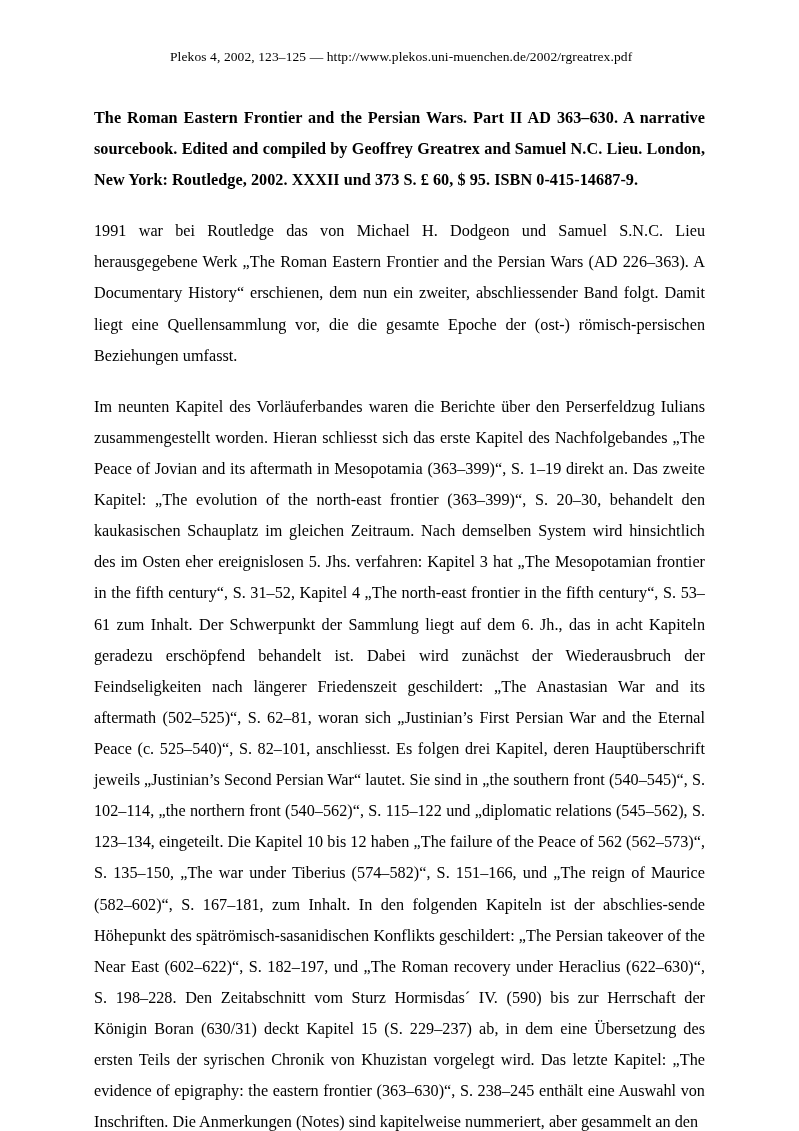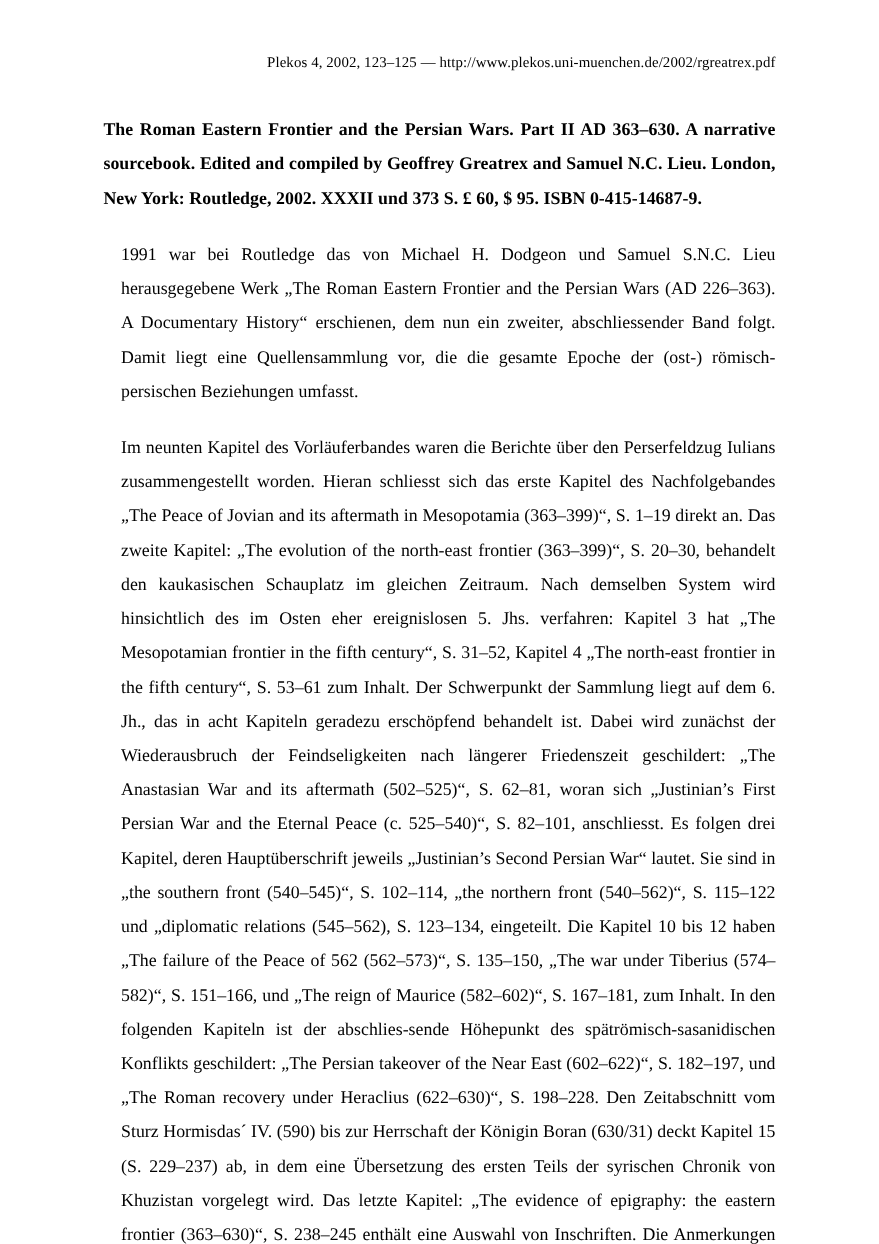--- a/index.html
+++ b/index.html
@@ -17,40 +17,40 @@
   .page {
     position: relative;
     width: 799px;
     height: 1131px;
     box-sizing: border-box;
     padding: 48px 94px 0 94px;
   }
   .running-head {
     font-size: 13.5px;
     line-height: 1.4;
-    text-align: right;
+    text-align: left;
     margin: 0 0 36px 0;
     padding-left: 76px;
     letter-spacing: 0.1px;
   }
   .title {
     font-size: 16.2px;
     font-weight: bold;
     line-height: 1.92;
     text-align: justify;
     text-justify: inter-word;
     margin: 12px 0 20px 0;
     letter-spacing: 0.05px;
   }
   .para {
     font-size: 16.2px;
     line-height: 1.92;
     text-align: justify;
     text-justify: inter-word;
-    margin: 0 0 20px 16px;
+    margin: 0 0 20px 0;
     letter-spacing: 0.02px;
     hyphens: none;
   }
   .para:last-child {
     margin-bottom: 0;
   }
 </style>
 </head>
 <body>
 

